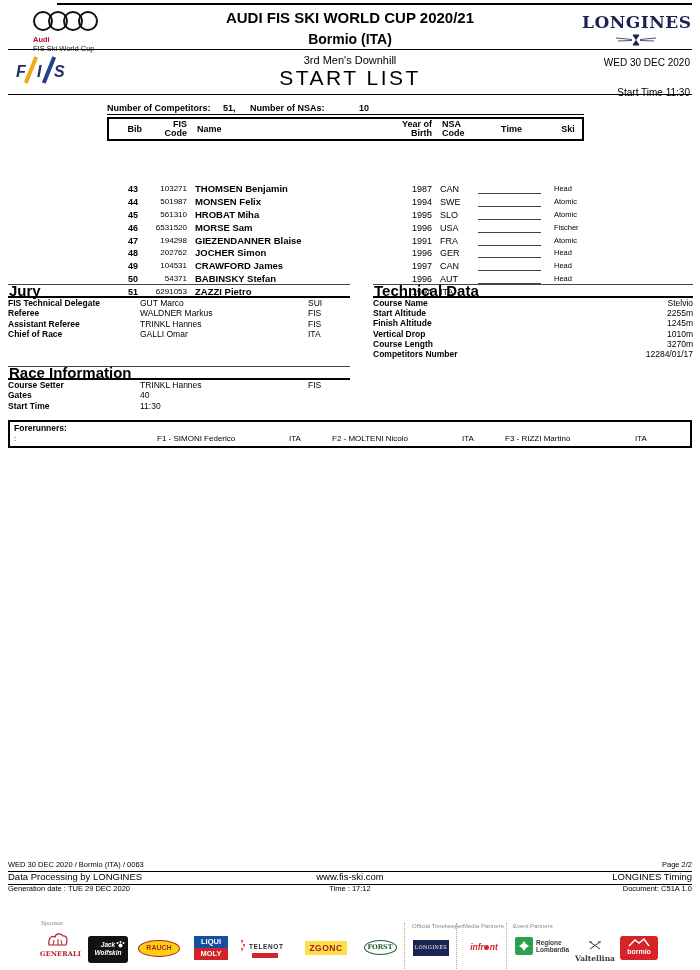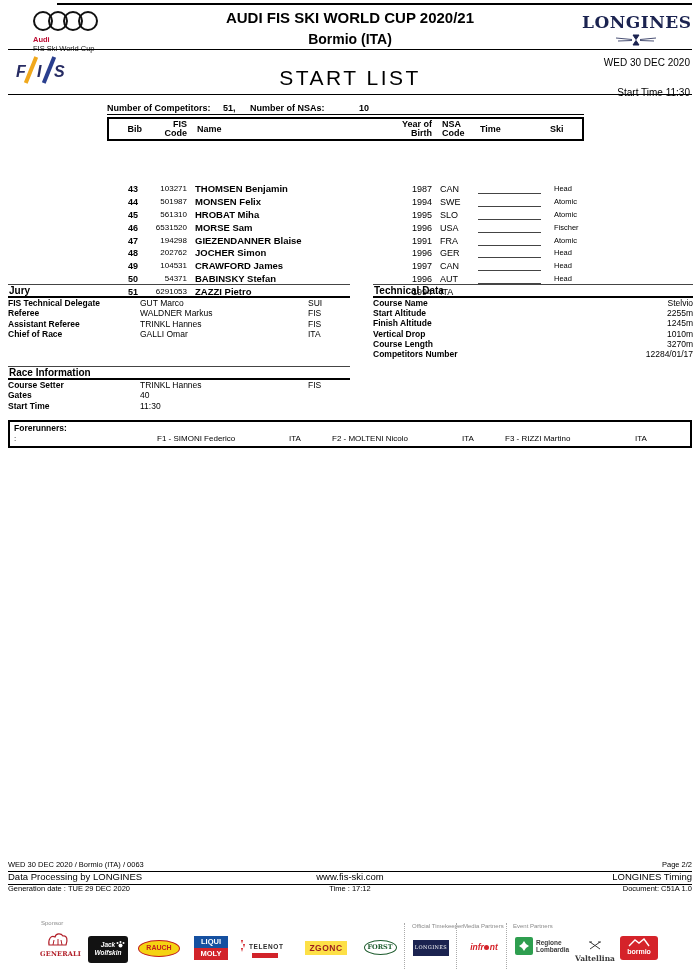--- a/index.html
+++ b/index.html
@@ -44,27 +44,27 @@
   .rows{left:107px;top:146px;width:477px;margin-top:37px;}
   .row{height:12.9px;font-size:9px;line-height:12.9px;}
   .c-bib{text-align:right;font-weight:bold;padding-right:4px;}
   .c-fis{text-align:right;font-size:8px;}
   .c-name{padding-left:8px;font-weight:bold;font-size:9.5px;white-space:nowrap;}
   .c-year{text-align:right;}
   .c-nsa{padding-left:8px;}
   .c-time{padding-top:2px;}
   .time-underline{display:block;width:100%;height:8px;border-bottom:1px solid #444;}
   .c-ski{padding-left:6px;font-size:7.5px;}
-  .h-center{}
+  .h-center{text-align:center;}
   .h-right{text-align:right;padding-right:2px;}
   .h-left{padding-left:8px;}
 
   
   .section{position:absolute;}
-  .sec-head{border-top:1px solid #444;border-bottom:2px solid #000;font-weight:bold;font-size:10px;
+  .sec-head{border-top:1px solid #444;border-bottom:2px solid #000;font-weight:bold;font-size:15px;
             line-height:11px;padding-left:1px;}
   .jury-row{display:grid;grid-template-columns:132px 168px 42px;font-size:8.5px;line-height:10.3px;}
   .jr-label{font-weight:bold;}
   .tech-row{display:flex;justify-content:space-between;font-size:8.5px;line-height:10.2px;}
   .tech-label{font-weight:bold;}
 
   
   .forerunners{left:8px;top:420px;width:680px;height:24px;border:2px solid #000;}
   .fr-title{position:absolute;left:4px;top:1px;font-size:8.5px;font-weight:bold;}
   .fr-line span{position:absolute;top:12px;font-size:8px;}
@@ -141,20 +141,21 @@
   <div class="sep1"></div>
 
   <div class="abs fis-logo">
     <div class="fis-slash slash-yellow"></div>
     <div class="fis-slash slash-blue"></div>
     <span class="fis-letter" style="left:0;">F</span>
     <span class="fis-letter" style="left:21px;">I</span>
     <span class="fis-letter" style="left:38px;">S</span>
   </div>
 
+  <div class="center-text race-title">3rd Men's Downhill</div>
   <div class="center-text list-title">START LIST</div>
   <div class="abs date-line">WED 30 DEC 2020</div>
   <div class="abs time-line-hdr">Start Time 11:30</div>
 
   <div class="sep2"></div>
 
   <div class="abs summary">
     <span>Number of Competitors:</span>
     <span class="sum-v1">51,</span>
     <span class="sum-l2">Number of NSAs:</span>

